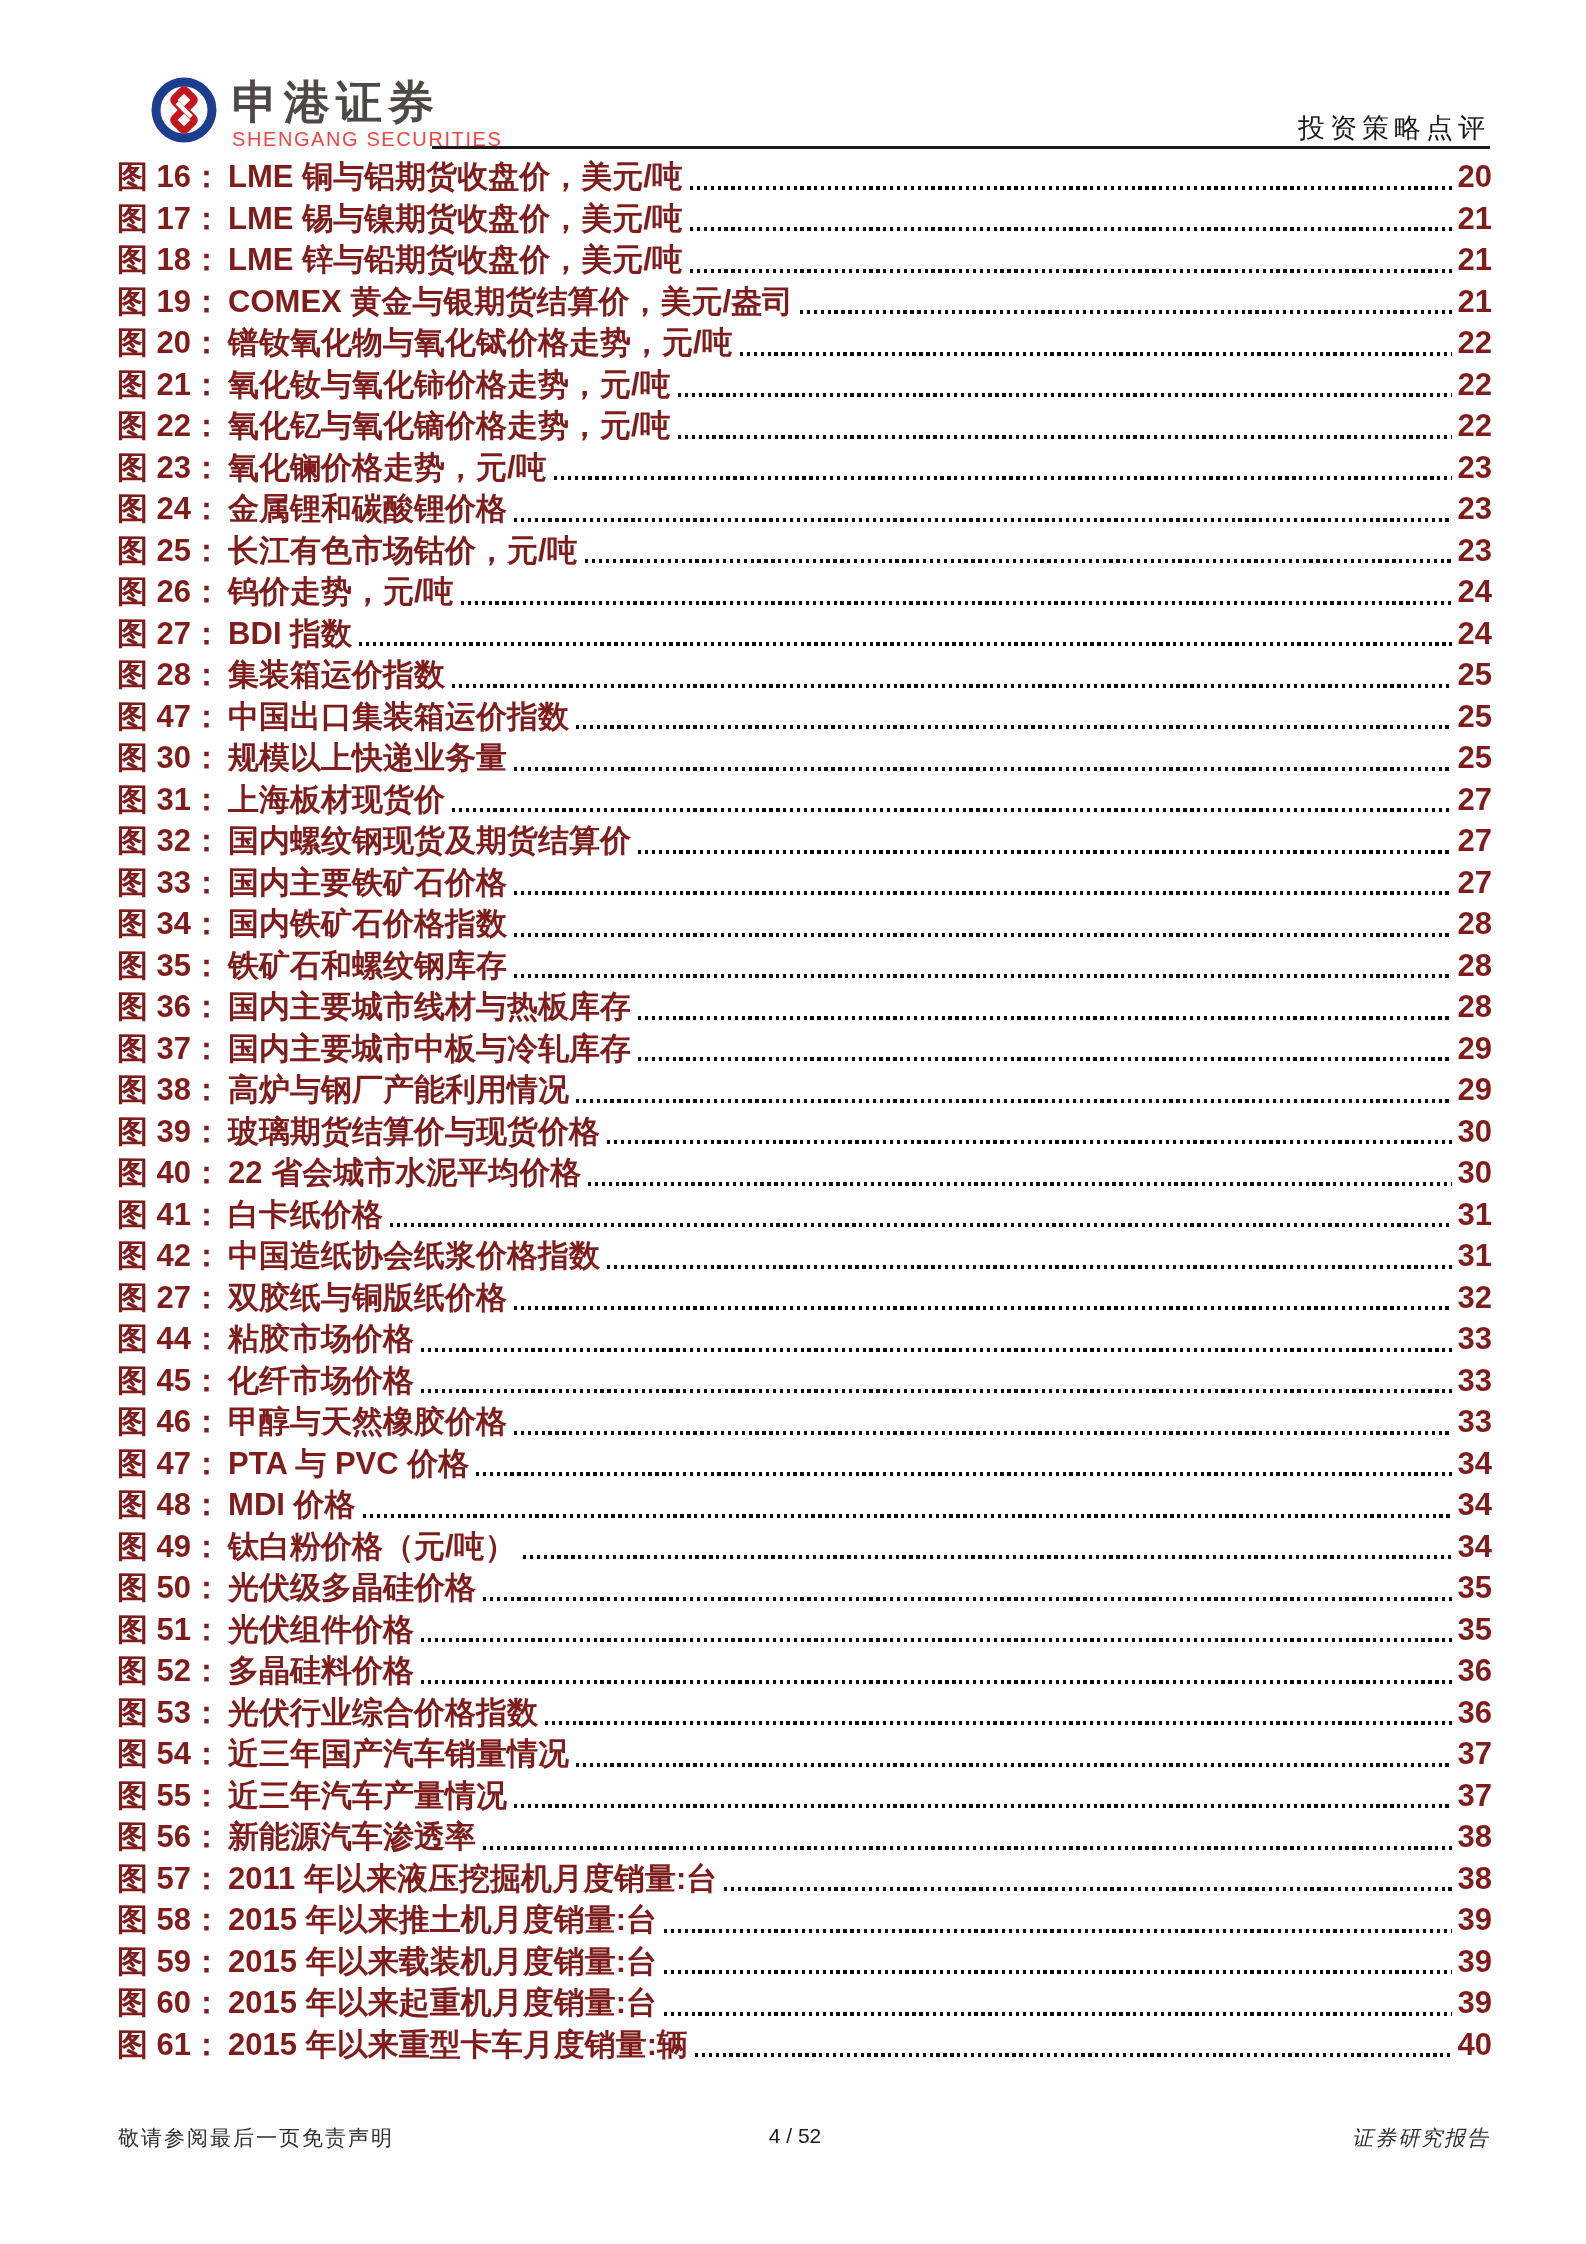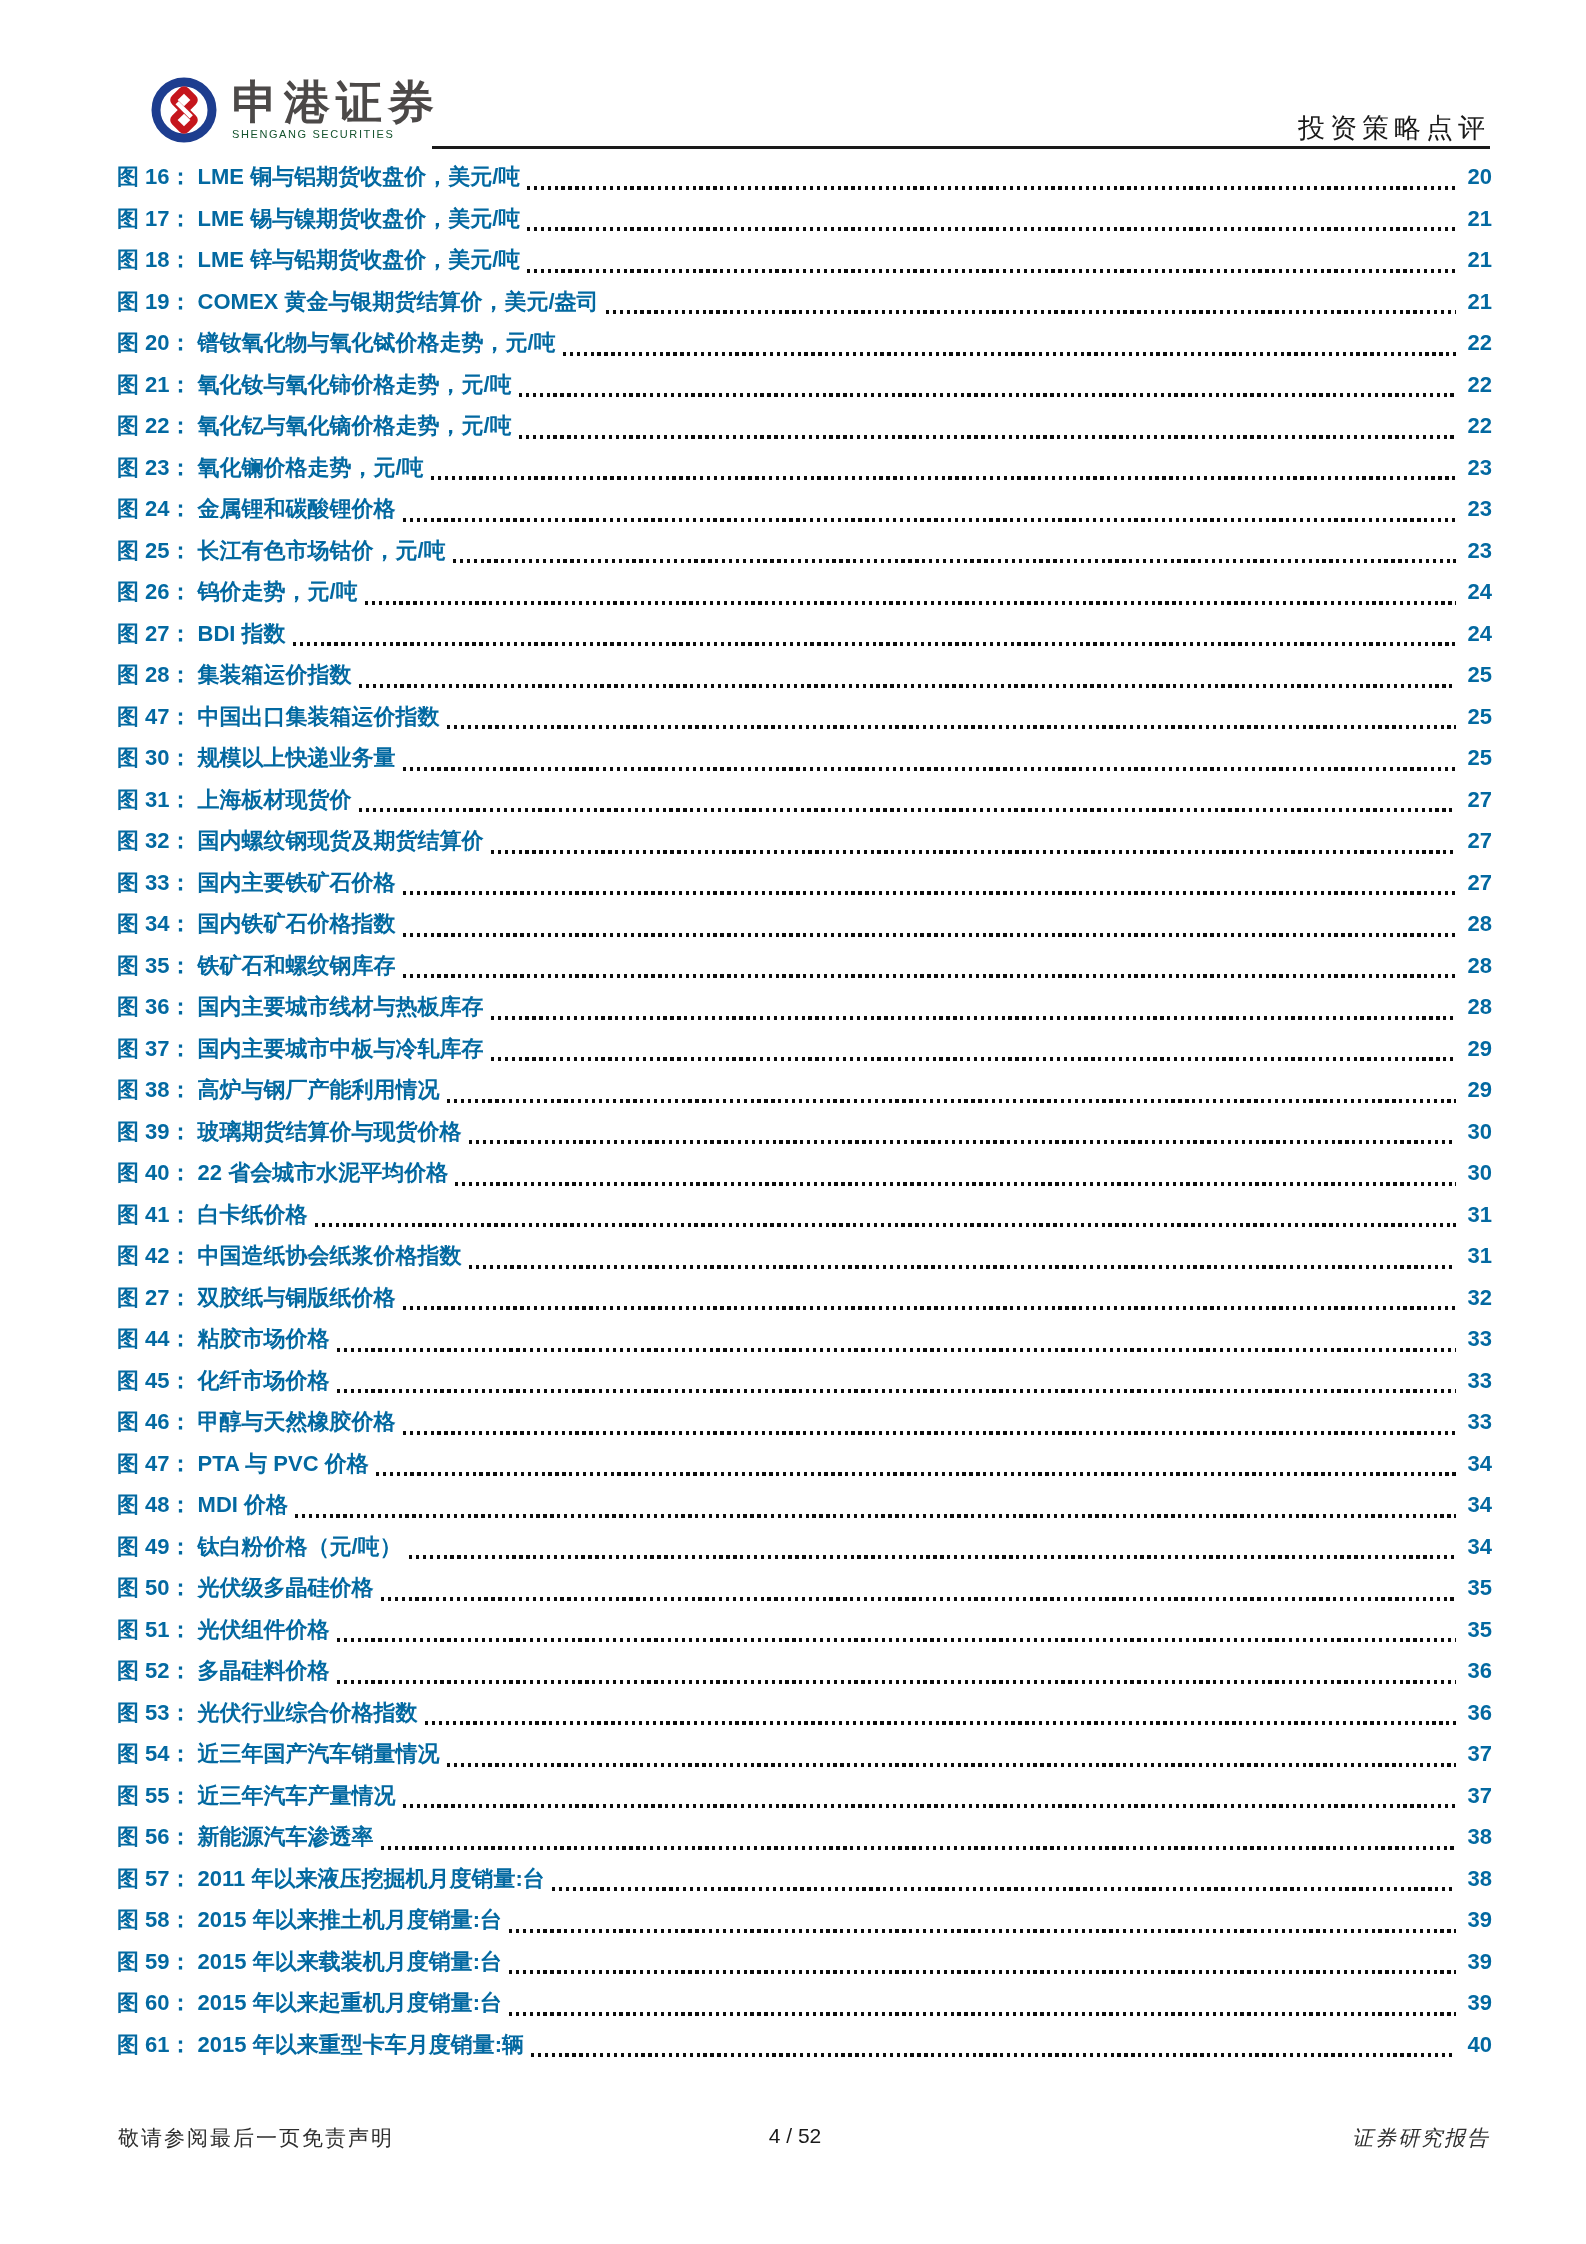--- a/index.html
+++ b/index.html
@@ -14,40 +14,40 @@
   
   .logo-wrap{position:absolute;left:150px;top:76px;display:flex;align-items:flex-start;}
   .logo-svg{width:68px;height:68px;}
   .brand-block{margin-left:14px;}
   .brand-cn{
     font-size:46px;font-weight:700;color:#4c4948;
     letter-spacing:6px;line-height:48px;margin-top:2px;
     font-family:"Liberation Sans",sans-serif;
   }
   .brand-en{
-    font-size:11px;color:#14532d;letter-spacing:1.6px;
+    font-size:20px;color:#ef4444;letter-spacing:1.6px;
     margin-top:2px;font-weight:500;
   }
   .report-type{
     position:absolute;right:96px;top:110px;
     font-size:27px;color:#1a1a1a;letter-spacing:5px;
     font-family:"DejaVu Serif","Liberation Serif",serif;
   }
   .header-rule{
     position:absolute;left:432px;top:146px;width:1058px;height:3px;
     background:#1a1a1a;
   }
   
   .toc{
     position:absolute;left:117px;top:156px;width:1375px;
   }
   .toc-row{
     display:flex;align-items:baseline;
     height:41.5px;line-height:41.5px;
-    font-size:22px;font-weight:700;color:#0369a1;
+    font-size:31px;font-weight:700;color:#7f1d1d;
     white-space:nowrap;
   }
   .toc-no{flex:0 0 auto;margin-right:6px;}
   .toc-title{flex:0 0 auto;}
   .toc-leader{
     flex:1 1 auto;
     height:3.6px;
     margin:0 6px 0 7px;
     align-self:flex-end;
     margin-bottom:8px;

